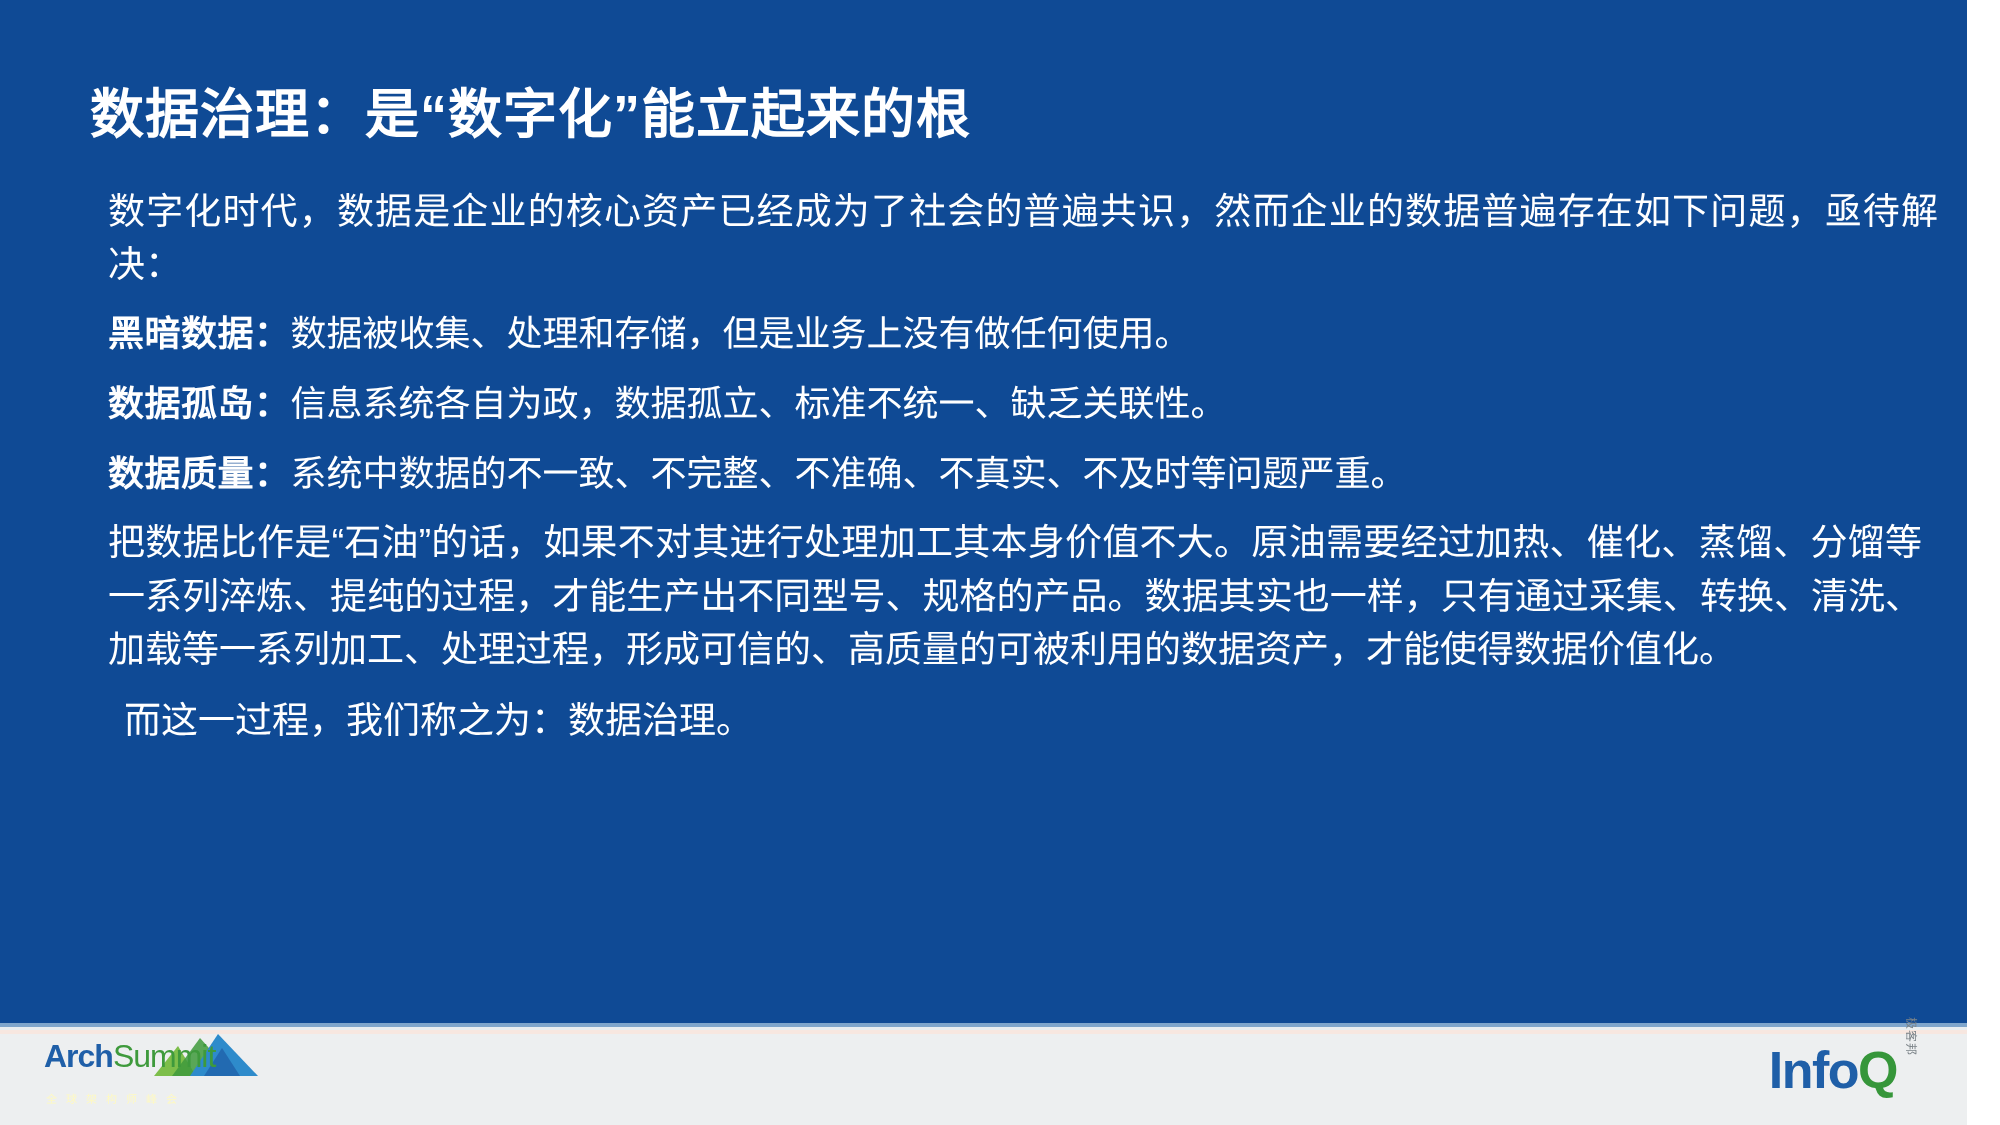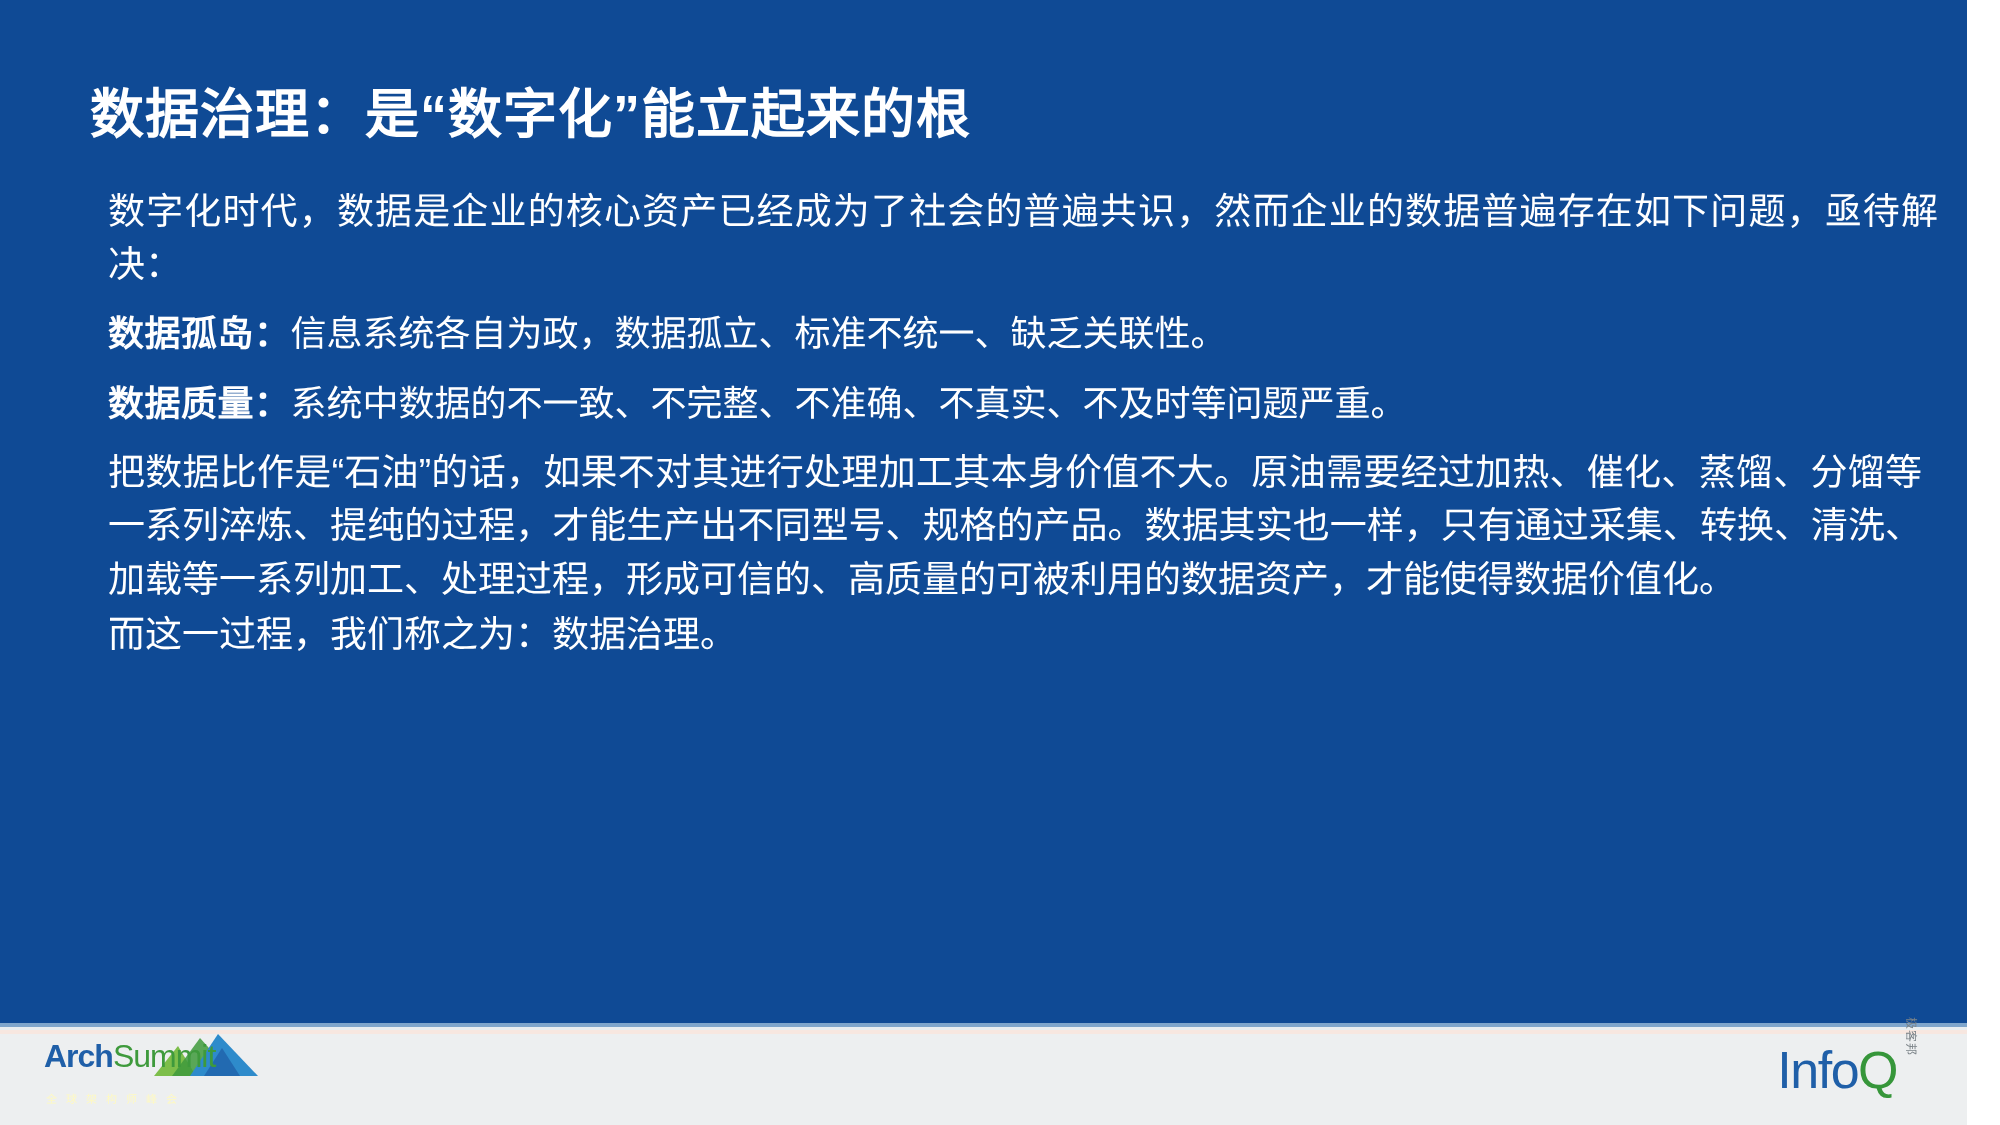--- a/index.html
+++ b/index.html
@@ -73,21 +73,21 @@
     letter-spacing: 0.5px;
   }
 
   .para-block {
     margin: 10px 16px 0 0;
     text-align: justify;
     text-justify: inter-ideograph;
   }
 
   .tail {
-    margin: 0;
+    margin: 16px;
     padding-top: 2px;
   }
 
   
   .footer-divider-a {
     position: absolute;
     left: 0;
     top: 1023px;
     width: 2000px;
     height: 4px;
@@ -161,21 +161,21 @@
     right: 44px;
     top: 1040px;
     width: 210px;
     height: 76px;
   }
   .iq-word {
     position: absolute;
     right: 26px;
     top: 4px;
     font-size: 52px;
-    font-weight: 400;
+    font-weight: 700;
     line-height: 1;
     letter-spacing: -1.5px;
     white-space: nowrap;
     text-align: right;
   }
   .iq-info { color: #1F5FA8; }
   .iq-q { color: #36963A; }
   .iq-vert {
     position: absolute;
     right: 2px;
@@ -195,20 +195,23 @@
 
   <div class="body-area"></div>
 
   <div class="title">数据治理：是“数字化”能立起来的根</div>
 
   <div class="content">
 
 
     <p class="para para-gap-sm">数字化时代，数据是企业的核心资产已经成为了社会的普遍共识，然而企业的数据普遍存在如下问题，亟待解决：</p>
 
+    <p class="bullet">
+      <span class="lead">黑暗数据：</span><span>数据被收集、处理和存储，但是业务上没有做任何使用。</span>
+    </p>
 
     <p class="bullet">
       <span class="lead">数据孤岛：</span><span>信息系统各自为政，数据孤立、标准不统一、缺乏关联性。</span>
     </p>
 
     <p class="bullet">
       <span class="lead">数据质量：</span><span>系统中数据的不一致、不完整、不准确、不真实、不及时等问题严重。</span>
     </p>
 
     <p class="para-block">把数据比作是“石油”的话，如果不对其进行处理加工其本身价值不大。原油需要经过加热、催化、蒸馏、分馏等一系列淬炼、提纯的过程，才能生产出不同型号、规格的产品。数据其实也一样，只有通过采集、转换、清洗、加载等一系列加工、处理过程，形成可信的、高质量的可被利用的数据资产，才能使得数据价值化。</p>

